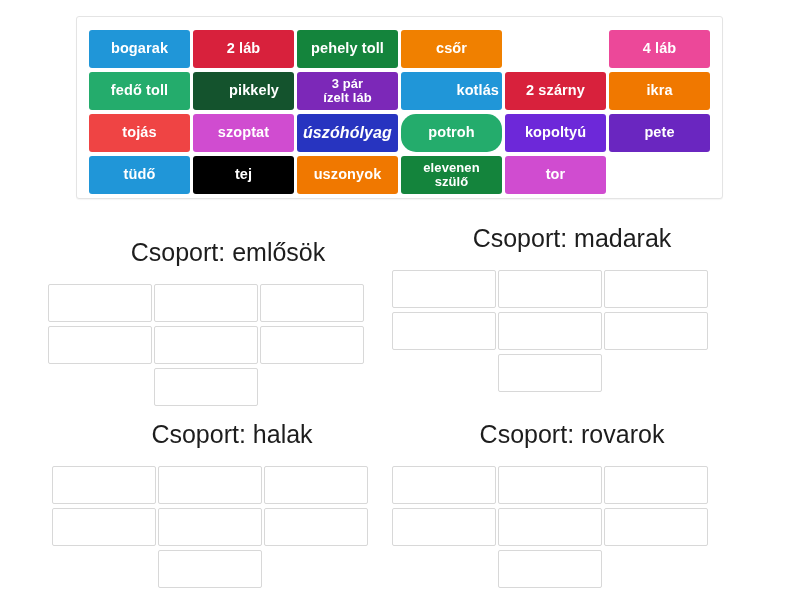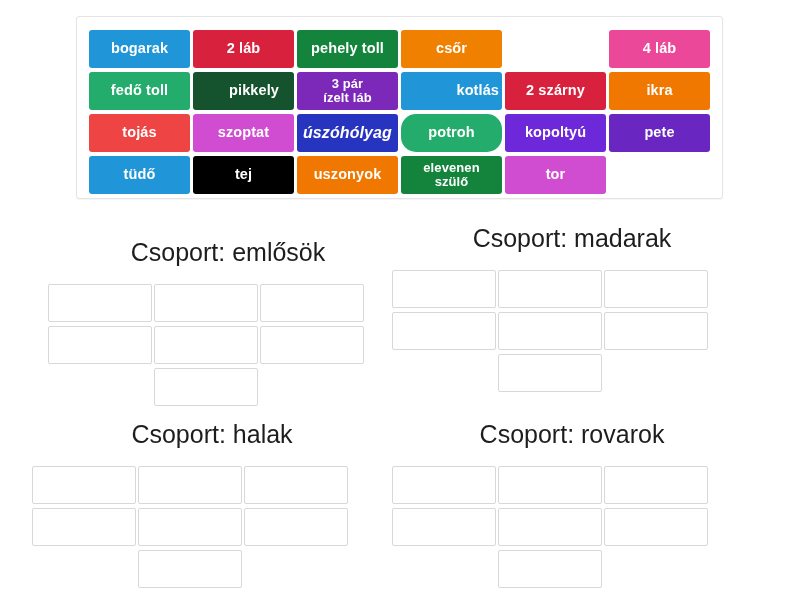--- a/index.html
+++ b/index.html
@@ -102,21 +102,21 @@
     background: #ffffff;
     box-sizing: border-box;
   }
 
   .slot.centered {
     grid-column: 2;
   }
 
   #group-emlosok { left: 48px;  top: 224px; }
   #group-madarak { left: 392px; top: 210px; }
-  #group-halak   { left: 32px;  top: 406px; }
+  #group-halak   { left: 52px;  top: 406px; }
   #group-rovarok { left: 392px; top: 406px; }
 </style>
 </head>
 <body>
 
 <div id="stage">
 
   <div class="word-bank">
     <div class="tile-grid" id="tile-grid">
         <div class="tile" style="background: rgb(32, 150, 216);">

